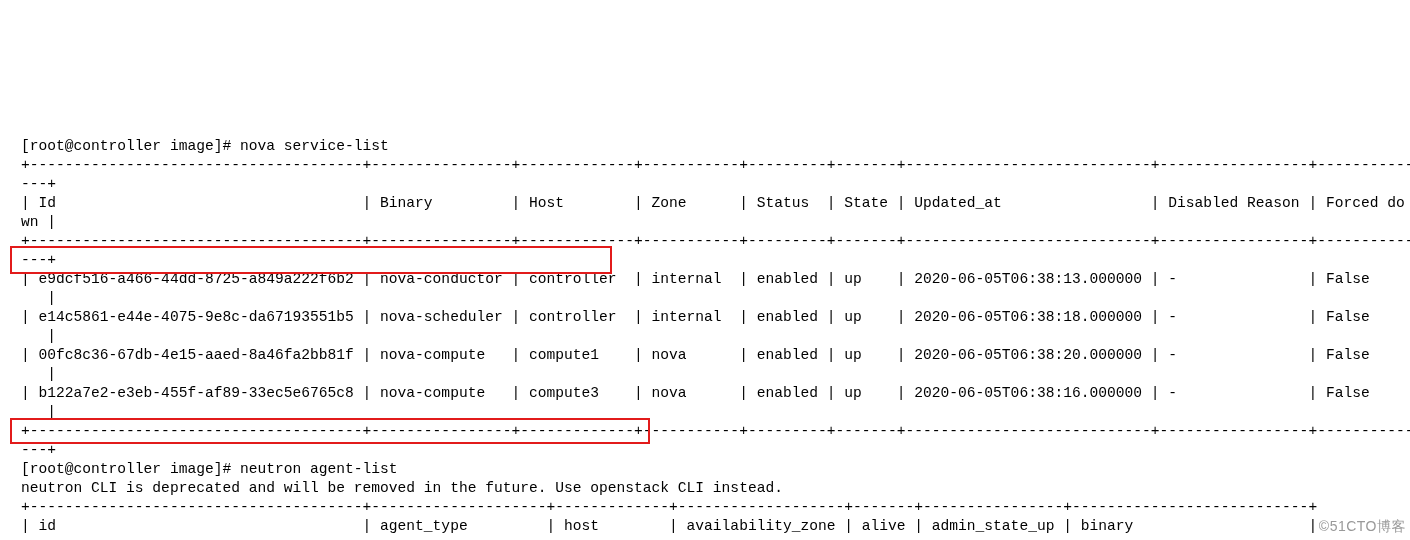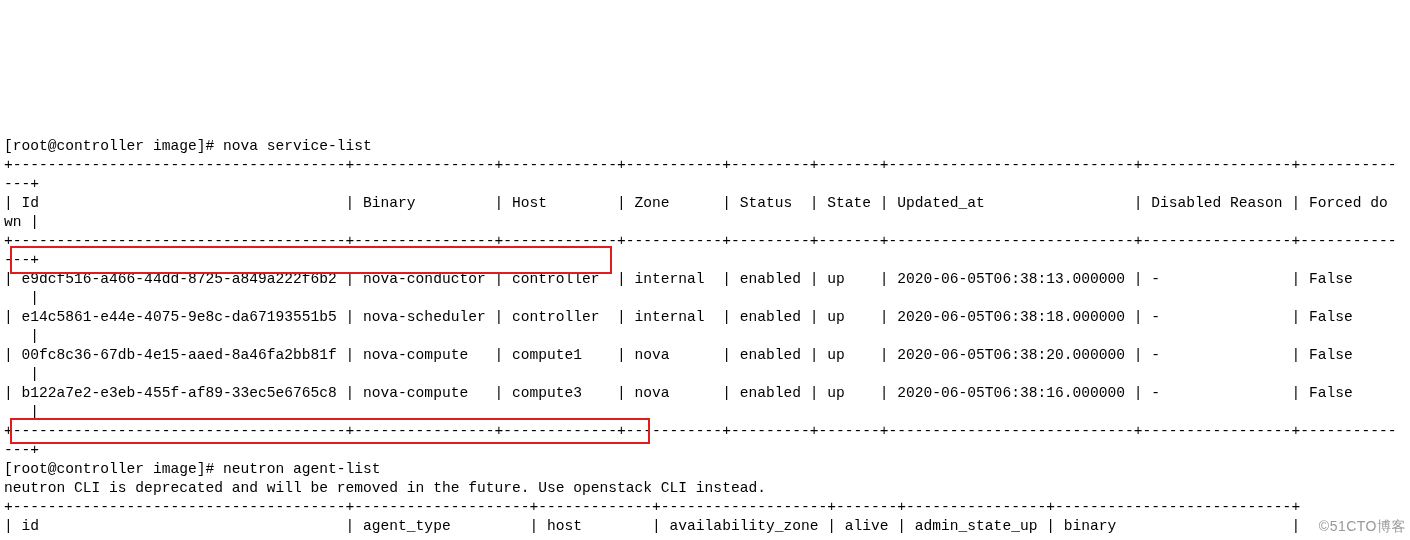--- a/index.html
+++ b/index.html
@@ -10,21 +10,21 @@
     font-size: 14.6px;
     line-height: 19px;
     color: #000000;
     white-space: pre;
     overflow: hidden;
     width: 1410px;
     height: 540px;
     box-sizing: border-box;
     position: relative;
   }
-  .line { white-space: pre; }
+  .line { white-space: pre; margin-left: 17px; }
   .hlbox {
     position: absolute;
     border: 2px solid #e21b1b;
     pointer-events: none;
     z-index: 10;
   }
   #hl1 { top: 246px; left: 10px; width: 598px; height: 24px; }
   #hl2 { top: 418px; left: 10px; width: 636px; height: 22px; }
   .watermark {
     position: absolute;

